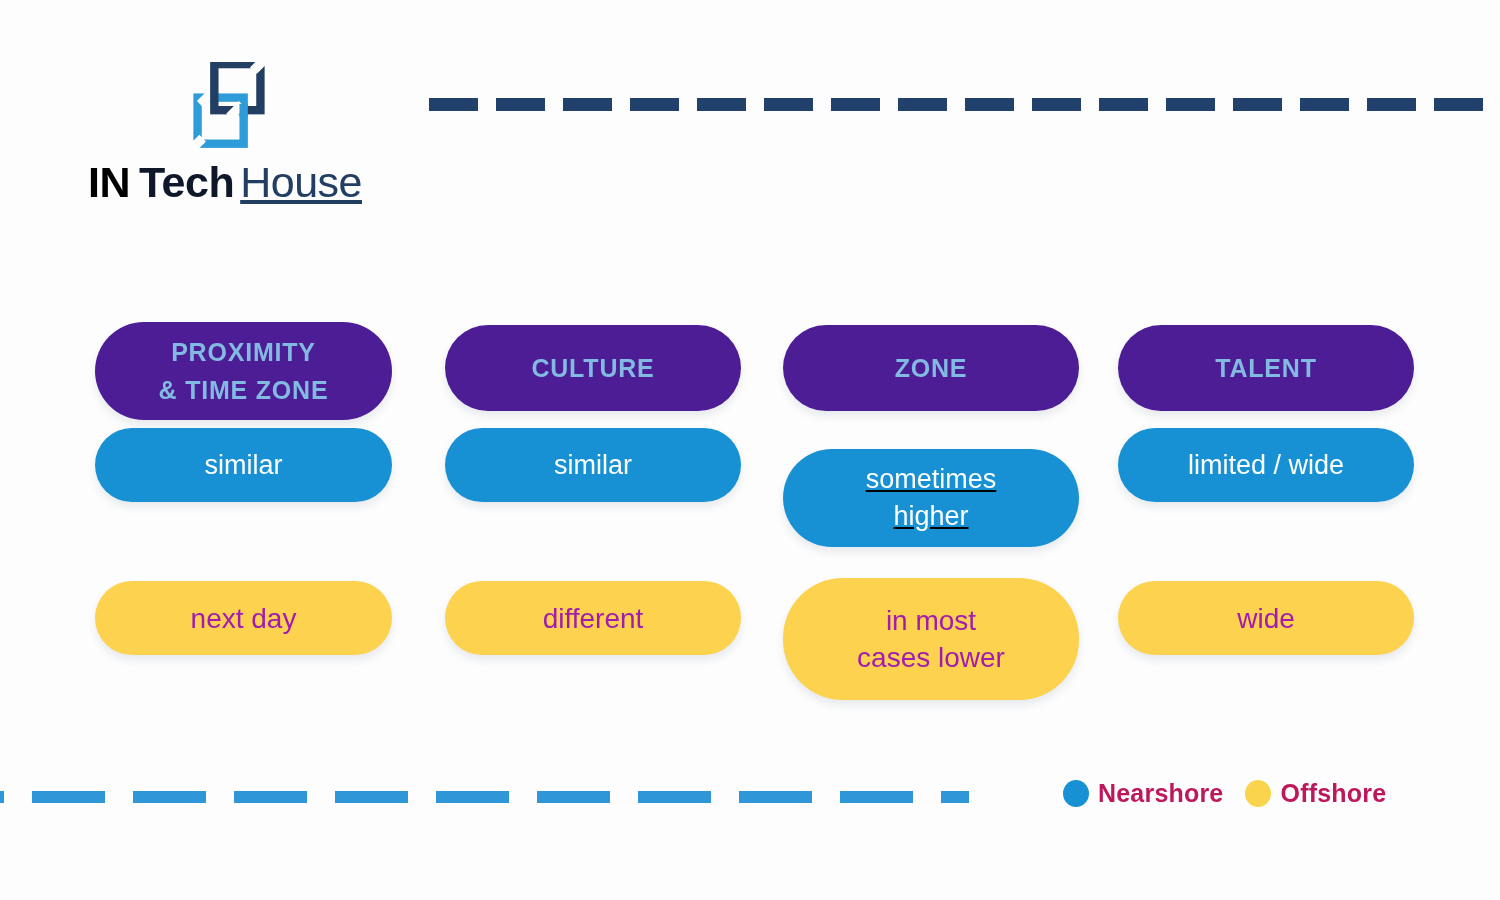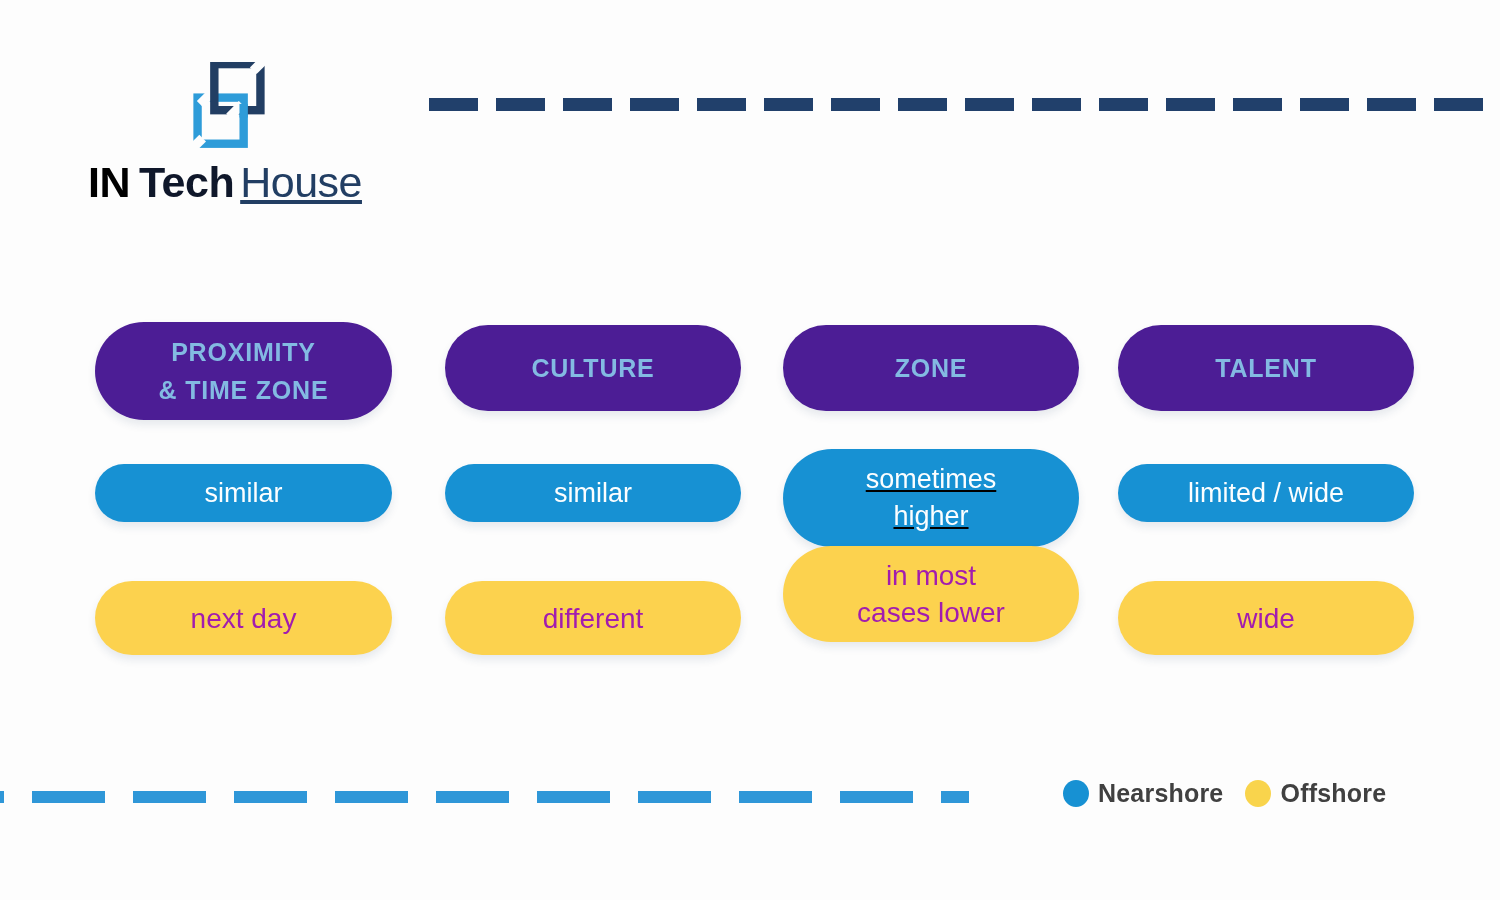--- a/index.html
+++ b/index.html
@@ -61,40 +61,40 @@
     color: #a21caf; font-weight: 400; font-size: 28px; line-height: 37px;
   }
 
   
   .c1 { left: 95px;  width: 297px; }
   .c2 { left: 445px; width: 296px; }
   .c3 { left: 783px; width: 296px; }
   .c4 { left: 1118px; width: 296px; }
   .r-head     { top: 325px; height: 86px; }
   .r-head-tall{ top: 322px; height: 98px; }
-  .r-near     { top: 464px; height: 58px; }
+  .r-near     { top: 428px; height: 74px; }
   .r-near-tall{ top: 449px; height: 98px; text-decoration: underline; }
   .r-off      { top: 581px; height: 74px; }
-  .r-off-tall { top: 546px; height: 96px; }
+  .r-off-tall { top: 578px; height: 122px; }
 
   
   .legend {
     position: absolute; left: 1063px; top: 777px; height: 33px;
     display: flex; align-items: center;
   }
   .legend-item { display: flex; align-items: center; }
   .legend-item + .legend-item { margin-left: 22px; justify-content: center; }
   .legend-dot {
     width: 26px; height: 27px; border-radius: 50%;
     flex: 0 0 auto; margin-right: 9px;
   }
   .legend-dot--nearshore { background: #1791D3; }
   .legend-dot--offshore  { background: #F9D44C; }
   .legend-label {
-    font-size: 25px; font-weight: 600; color: #404040; letter-spacing: 0.2px;
+    font-size: 25px; font-weight: 600; color: #be185d; letter-spacing: 0.2px;
   }
 </style>
 </head>
 <body>
 
 <div class="logo">
   <svg class="logo-icon" viewBox="0 0 72 84" fill="none" xmlns="http://www.w3.org/2000/svg">
 
     <rect x="6" y="34" width="44" height="44" stroke="#2E9CD9" stroke-width="8" fill="none"></rect>
 

